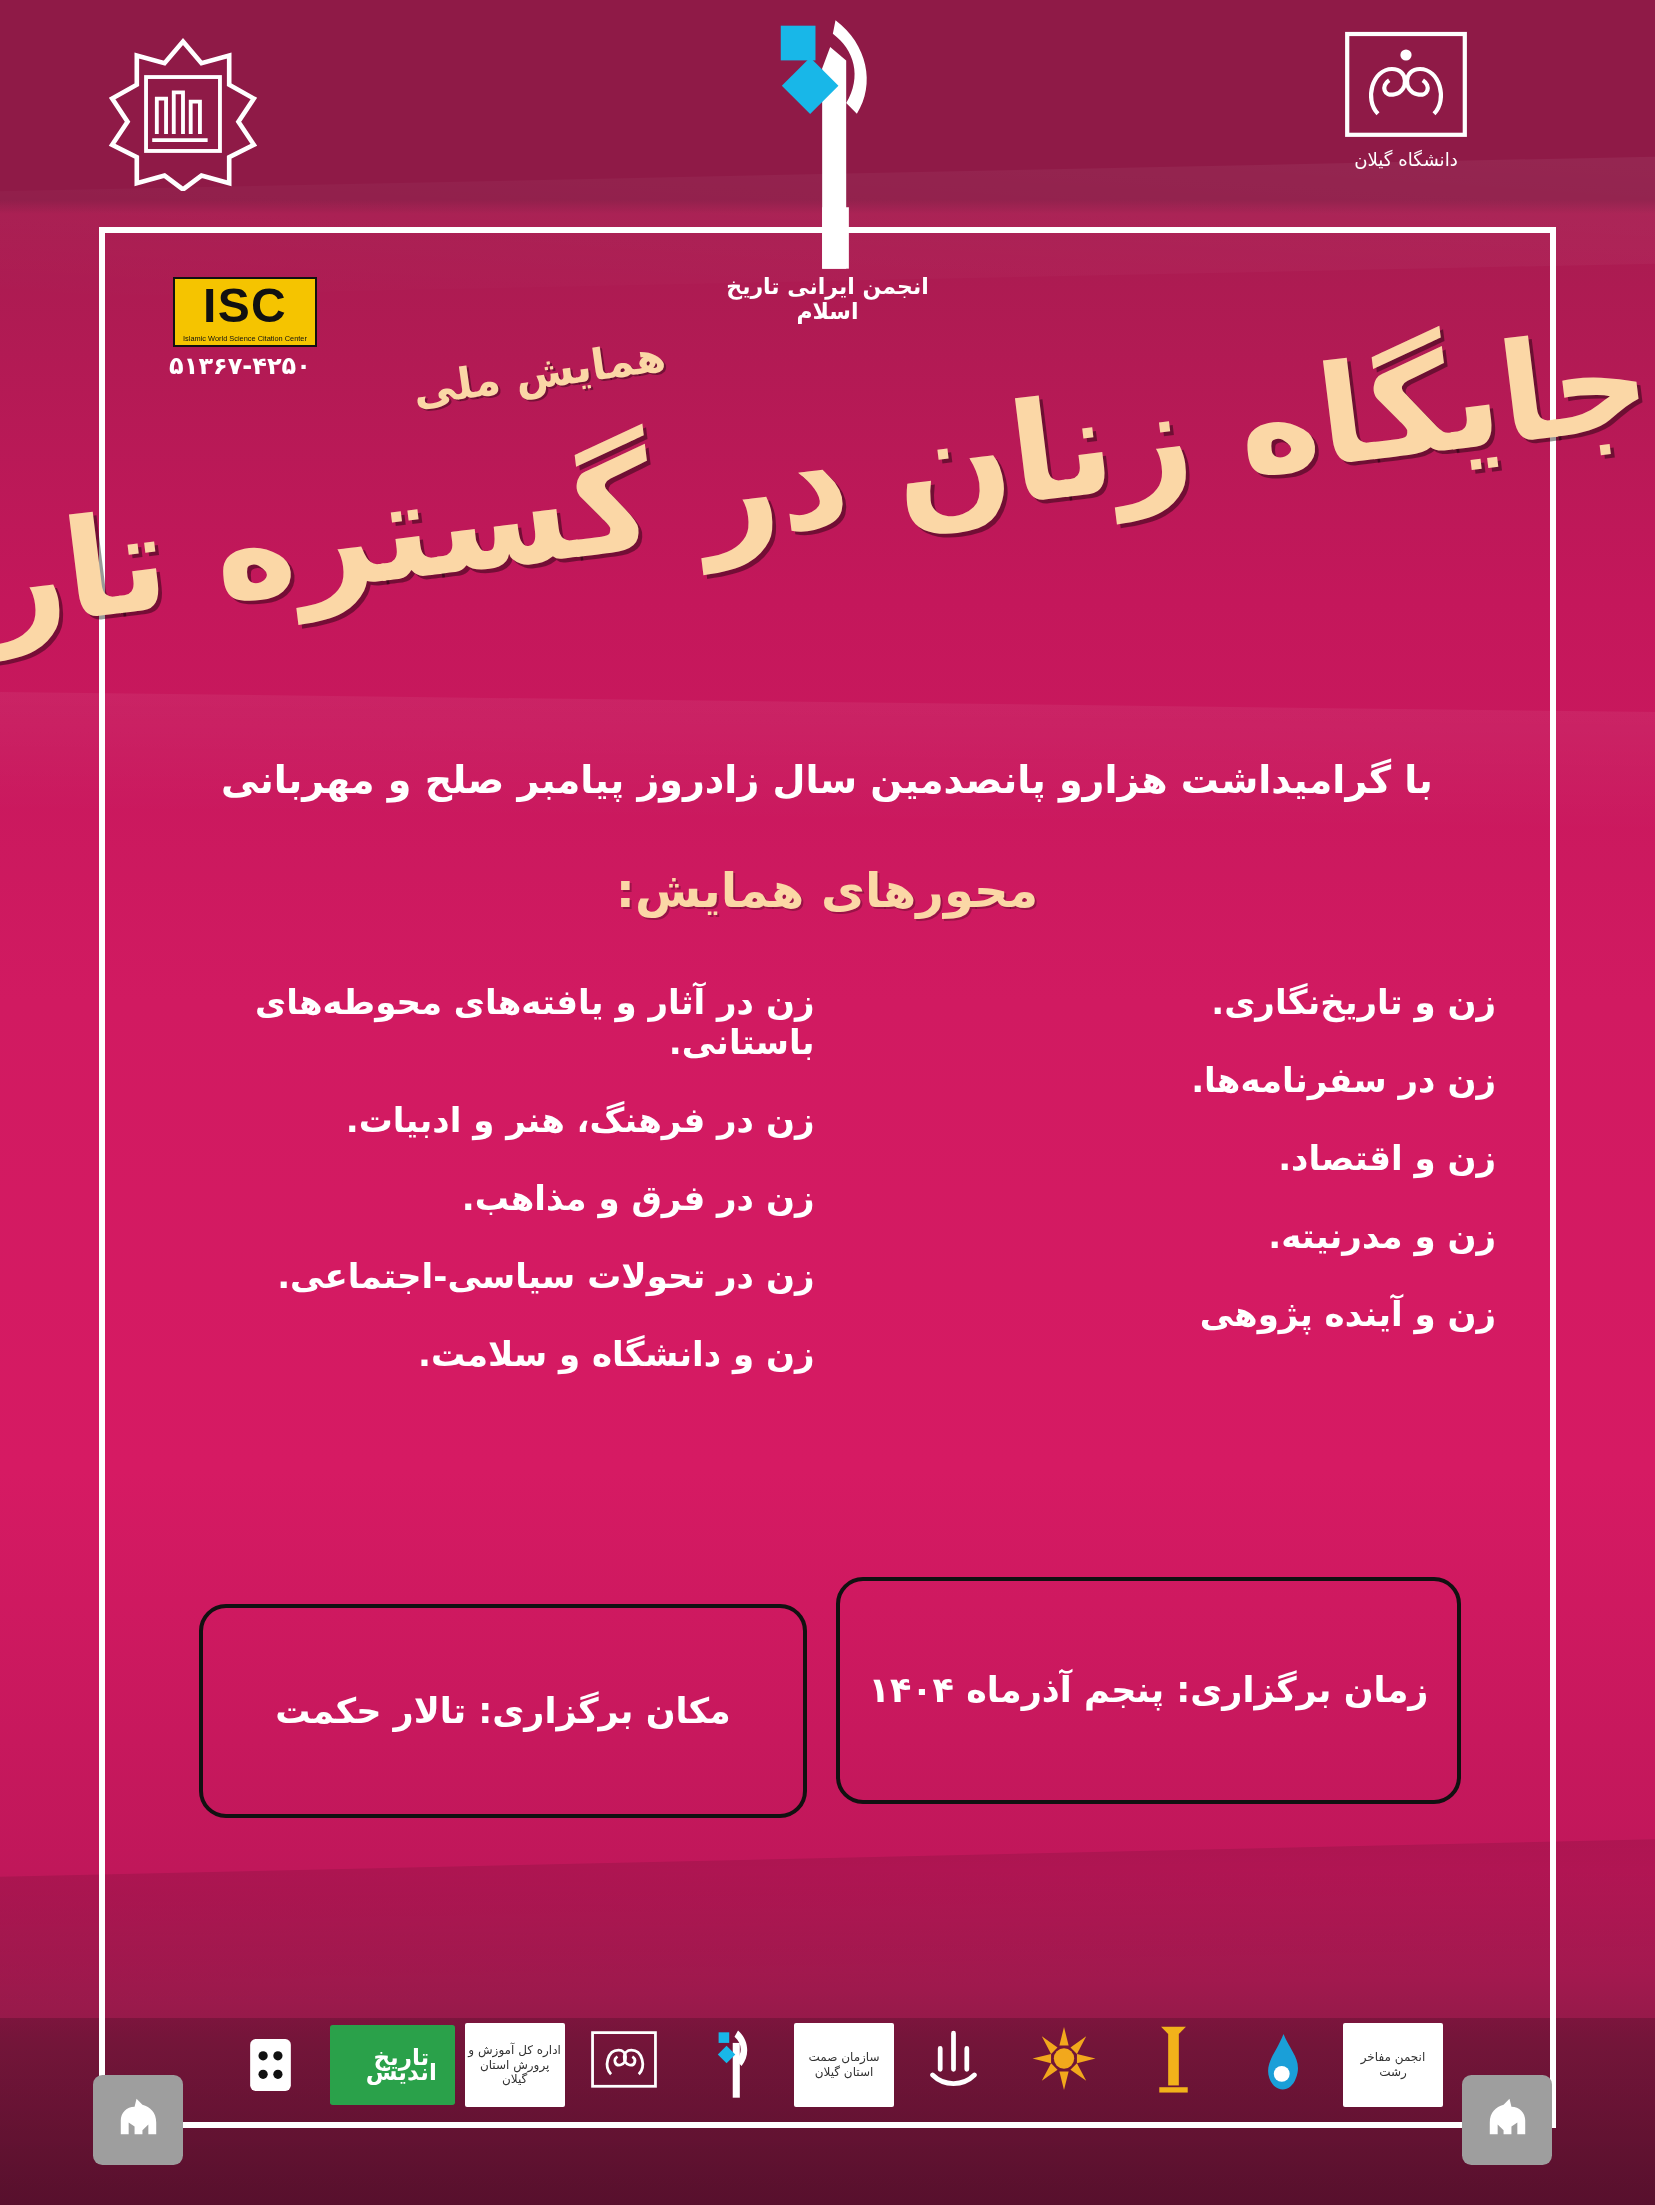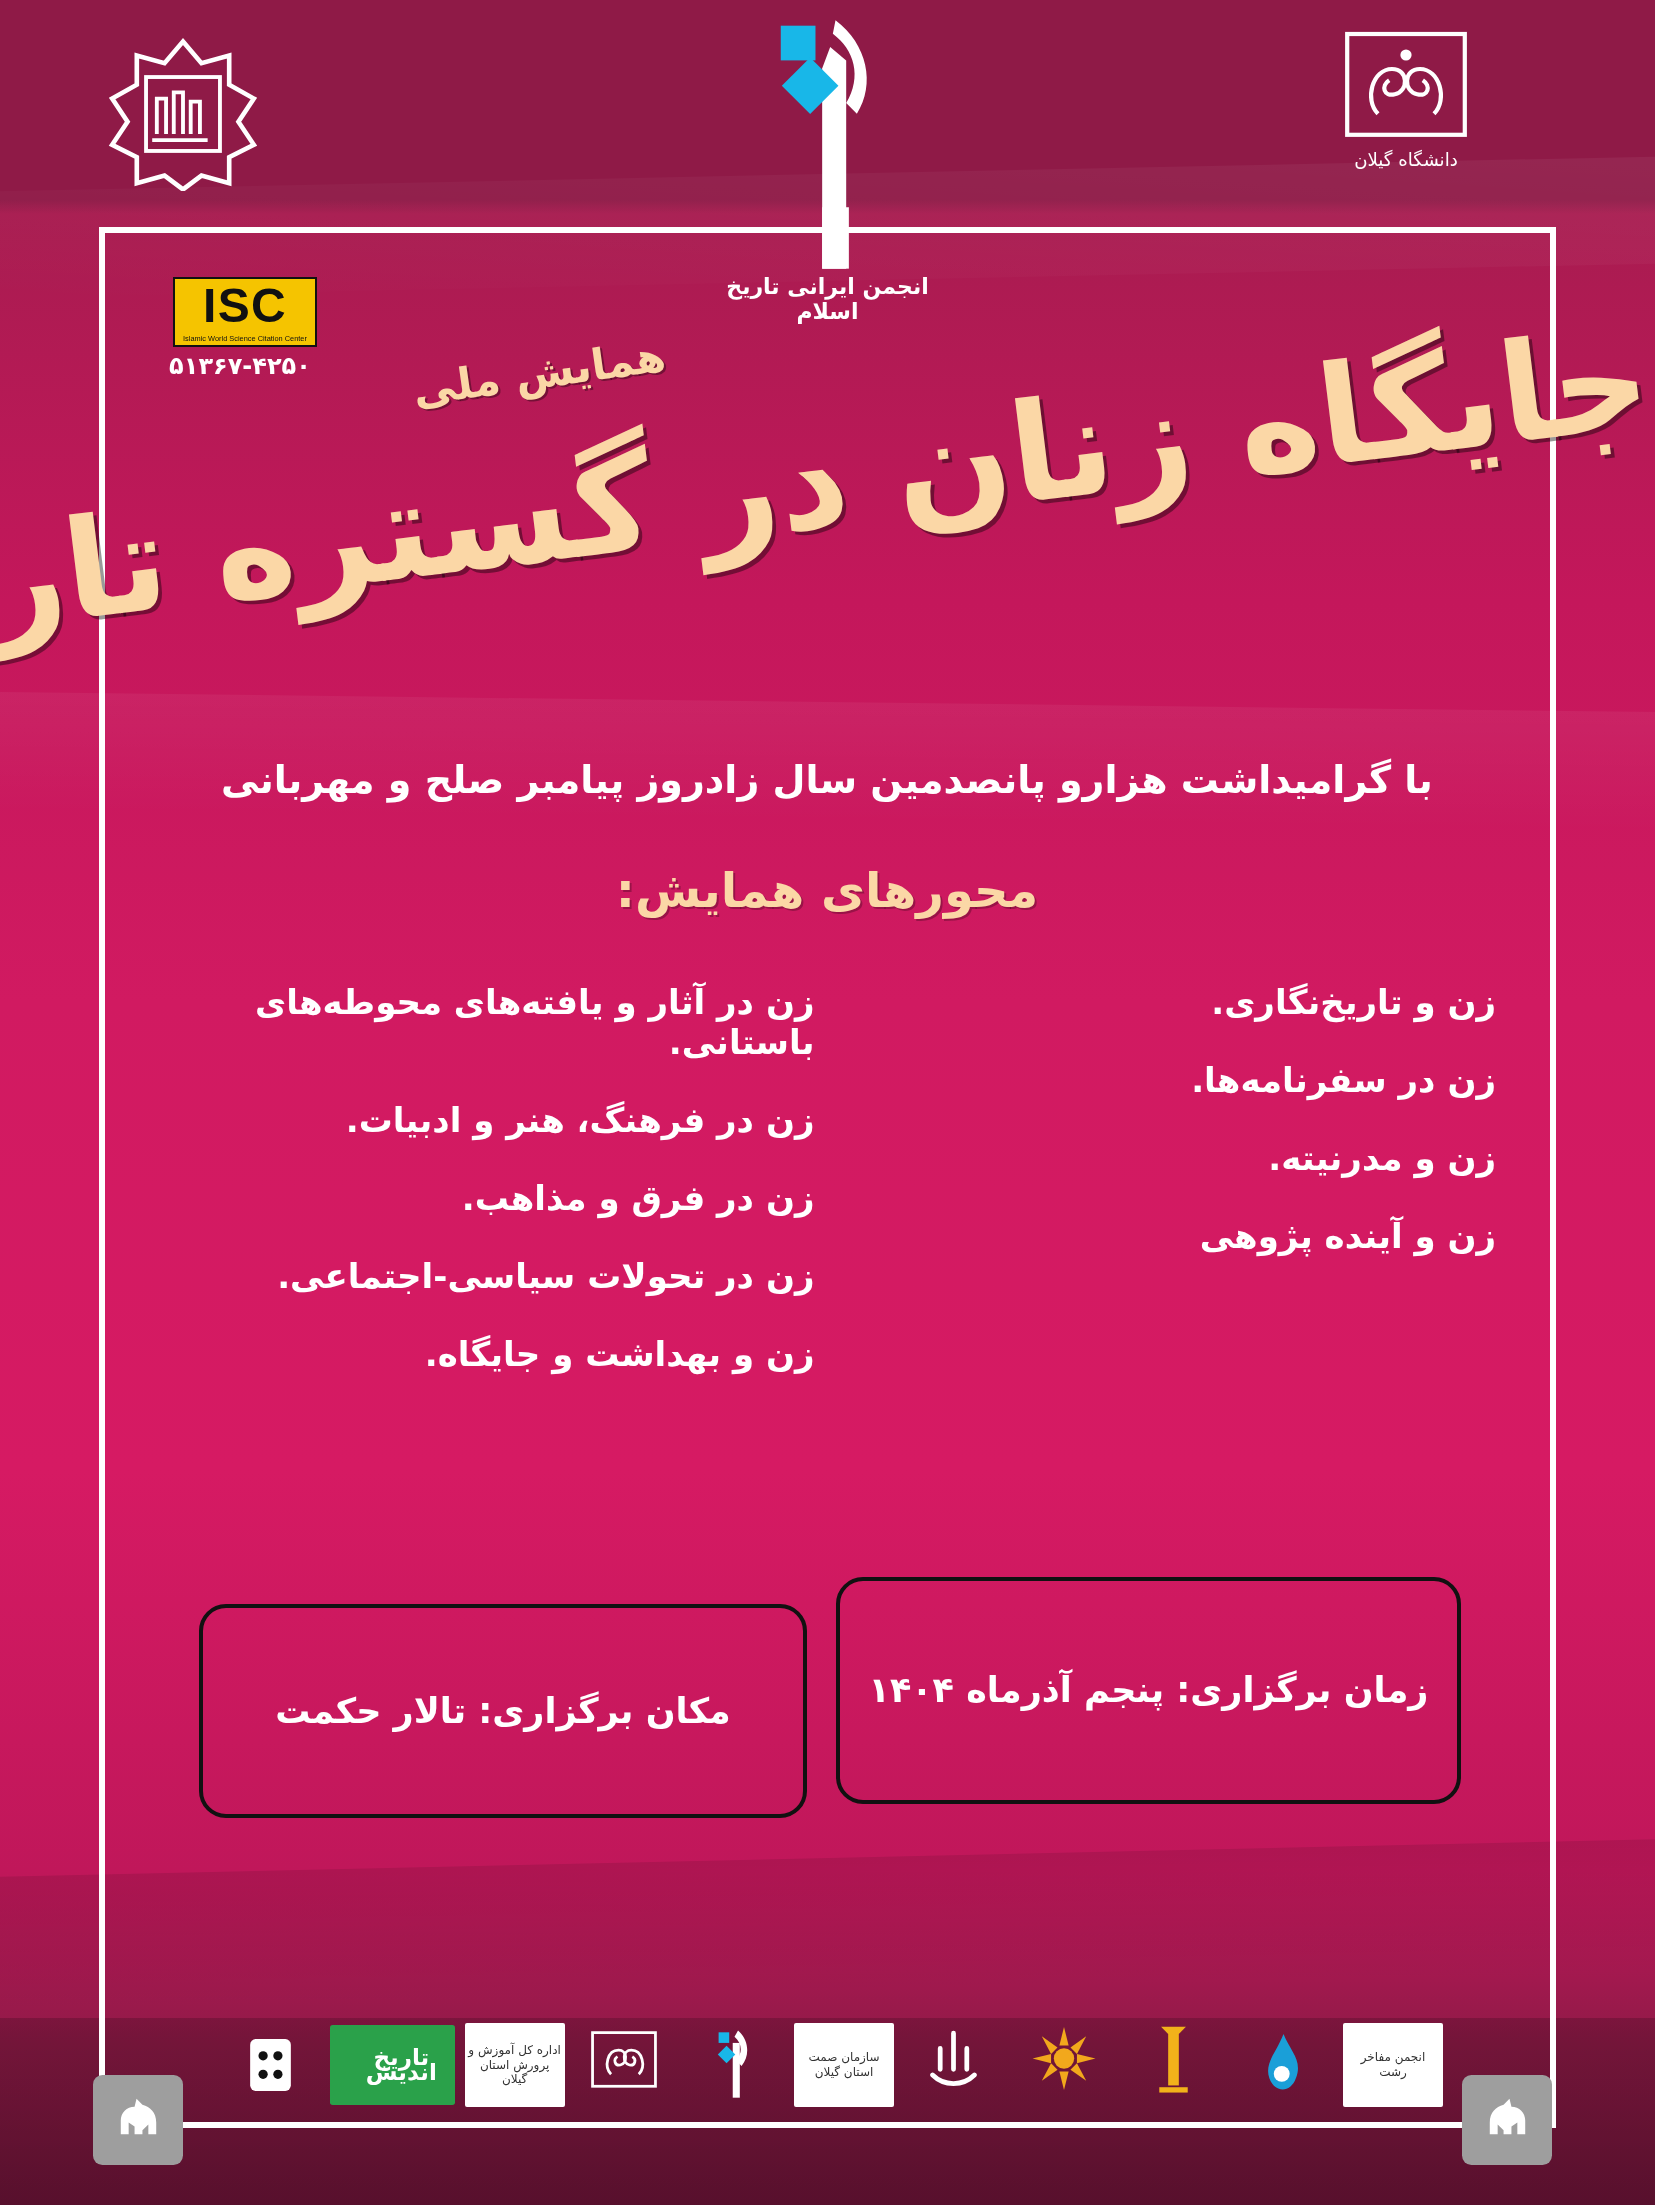--- a/index.html
+++ b/index.html
@@ -370,29 +370,30 @@
   </div>
 
   <div class="subtitle">با گرامیداشت هزارو پانصدمین سال زادروز پیامبر صلح  و مهربانی</div>
 
   <div class="axes-heading">محورهای همایش:</div>
 
   <div class="topics">
     <div class="topic-col left-col">
       <div class="topic-item">زن و تاریخ‌نگاری.</div>
       <div class="topic-item">زن در سفرنامه‌ها.</div>
+      <div class="topic-item">زن و اقتصاد.</div>
       <div class="topic-item">زن و مدرنیته.</div>
       <div class="topic-item">زن و آینده پژوهی</div>
     </div>
     <div class="topic-col right-col">
       <div class="topic-item">زن در آثار و یافته‌های محوطه‌های باستانی.</div>
       <div class="topic-item">زن در فرهنگ، هنر و ادبیات.</div>
       <div class="topic-item">زن در فرق و مذاهب.</div>
       <div class="topic-item">زن در تحولات سیاسی-اجتماعی.</div>
-      <div class="topic-item">زن و بهداشت و جایگاه.</div>
+      <div class="topic-item">زن و دانشگاه و سلامت.</div>
     </div>
   </div>
 
   <div class="info-box info-date">زمان برگزاری: پنجم آذرماه ۱۴۰۴</div>
   <div class="info-box info-place">مکان برگزاری: تالار حکمت</div>
 
   <div class="sponsors">
     <div class="sponsor white">انجمن مفاخر رشت</div>
     <div class="sponsor">
       <svg viewBox="0 0 60 80" width="53" height="74" aria-hidden="true">

